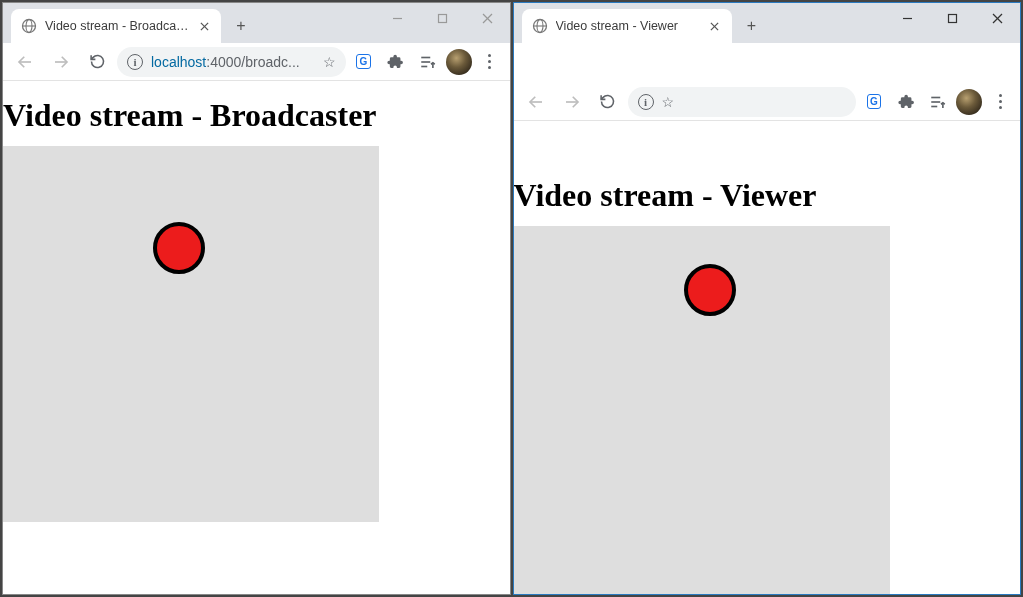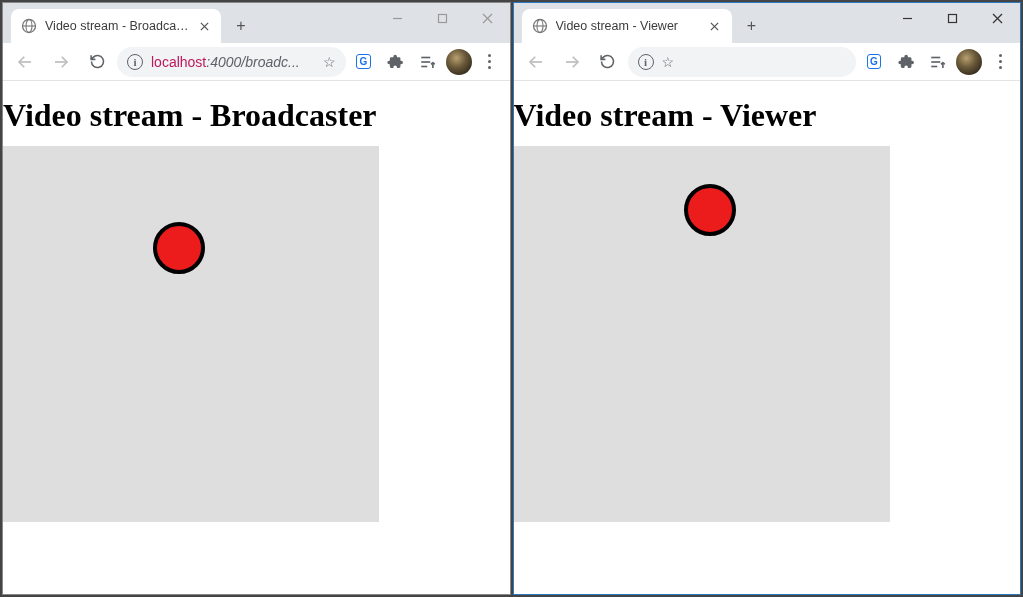--- a/index.html
+++ b/index.html
@@ -14,21 +14,21 @@
       overflow: hidden;
     }
     .window {
       flex: 1;
       background: #fff;
       display: flex;
       flex-direction: column;
       border: 1px solid #888;
       position: relative;
     }
-    .window.active { border: 1px solid #2a7ac0; }
+    .window.active { border: 1px solid #2a7ac0; gap: 40px; }
     
     .titlebar {
       height: 40px;
       background: #dee1e6;
       display: flex;
       align-items: flex-end;
       padding-left: 8px;
     }
     .tab {
       background: #fff;
@@ -96,22 +96,22 @@
       color: #333;
       min-width: 0;
     }
     .omnibox .info {
       width:16px; height:16px; border:1.5px solid #5f6368; border-radius:50%;
       display:flex; align-items:center; justify-content:center;
       font-size:11px; font-weight:bold; color:#5f6368; font-family: Georgia, serif;
       flex-shrink: 0;
     }
     .omnibox .urltext { flex:1; white-space:nowrap; overflow:hidden; text-overflow: ellipsis; }
-    .omnibox .urltext .host { color:#be185d; }
-    .omnibox .urltext .path { color:#5f6368;font-style:italic; }
+    .omnibox .urltext .host { color:#0369a1; }
+    .omnibox .urltext .path { color:#5f6368; }
     .omnibox .star { color:#5f6368; flex-shrink:0; cursor:pointer; }
     .ext {
       width: 28px; height: 28px; display:flex; align-items:center; justify-content:center;
       border-radius:4px; cursor:pointer;
     }
     .gt-badge {
       font-size: 10px; font-weight: bold; color:#1a73e8;
       border:1px solid #1a73e8; border-radius:3px; padding:1.5px 2.5px;
       line-height: 1;
     }

